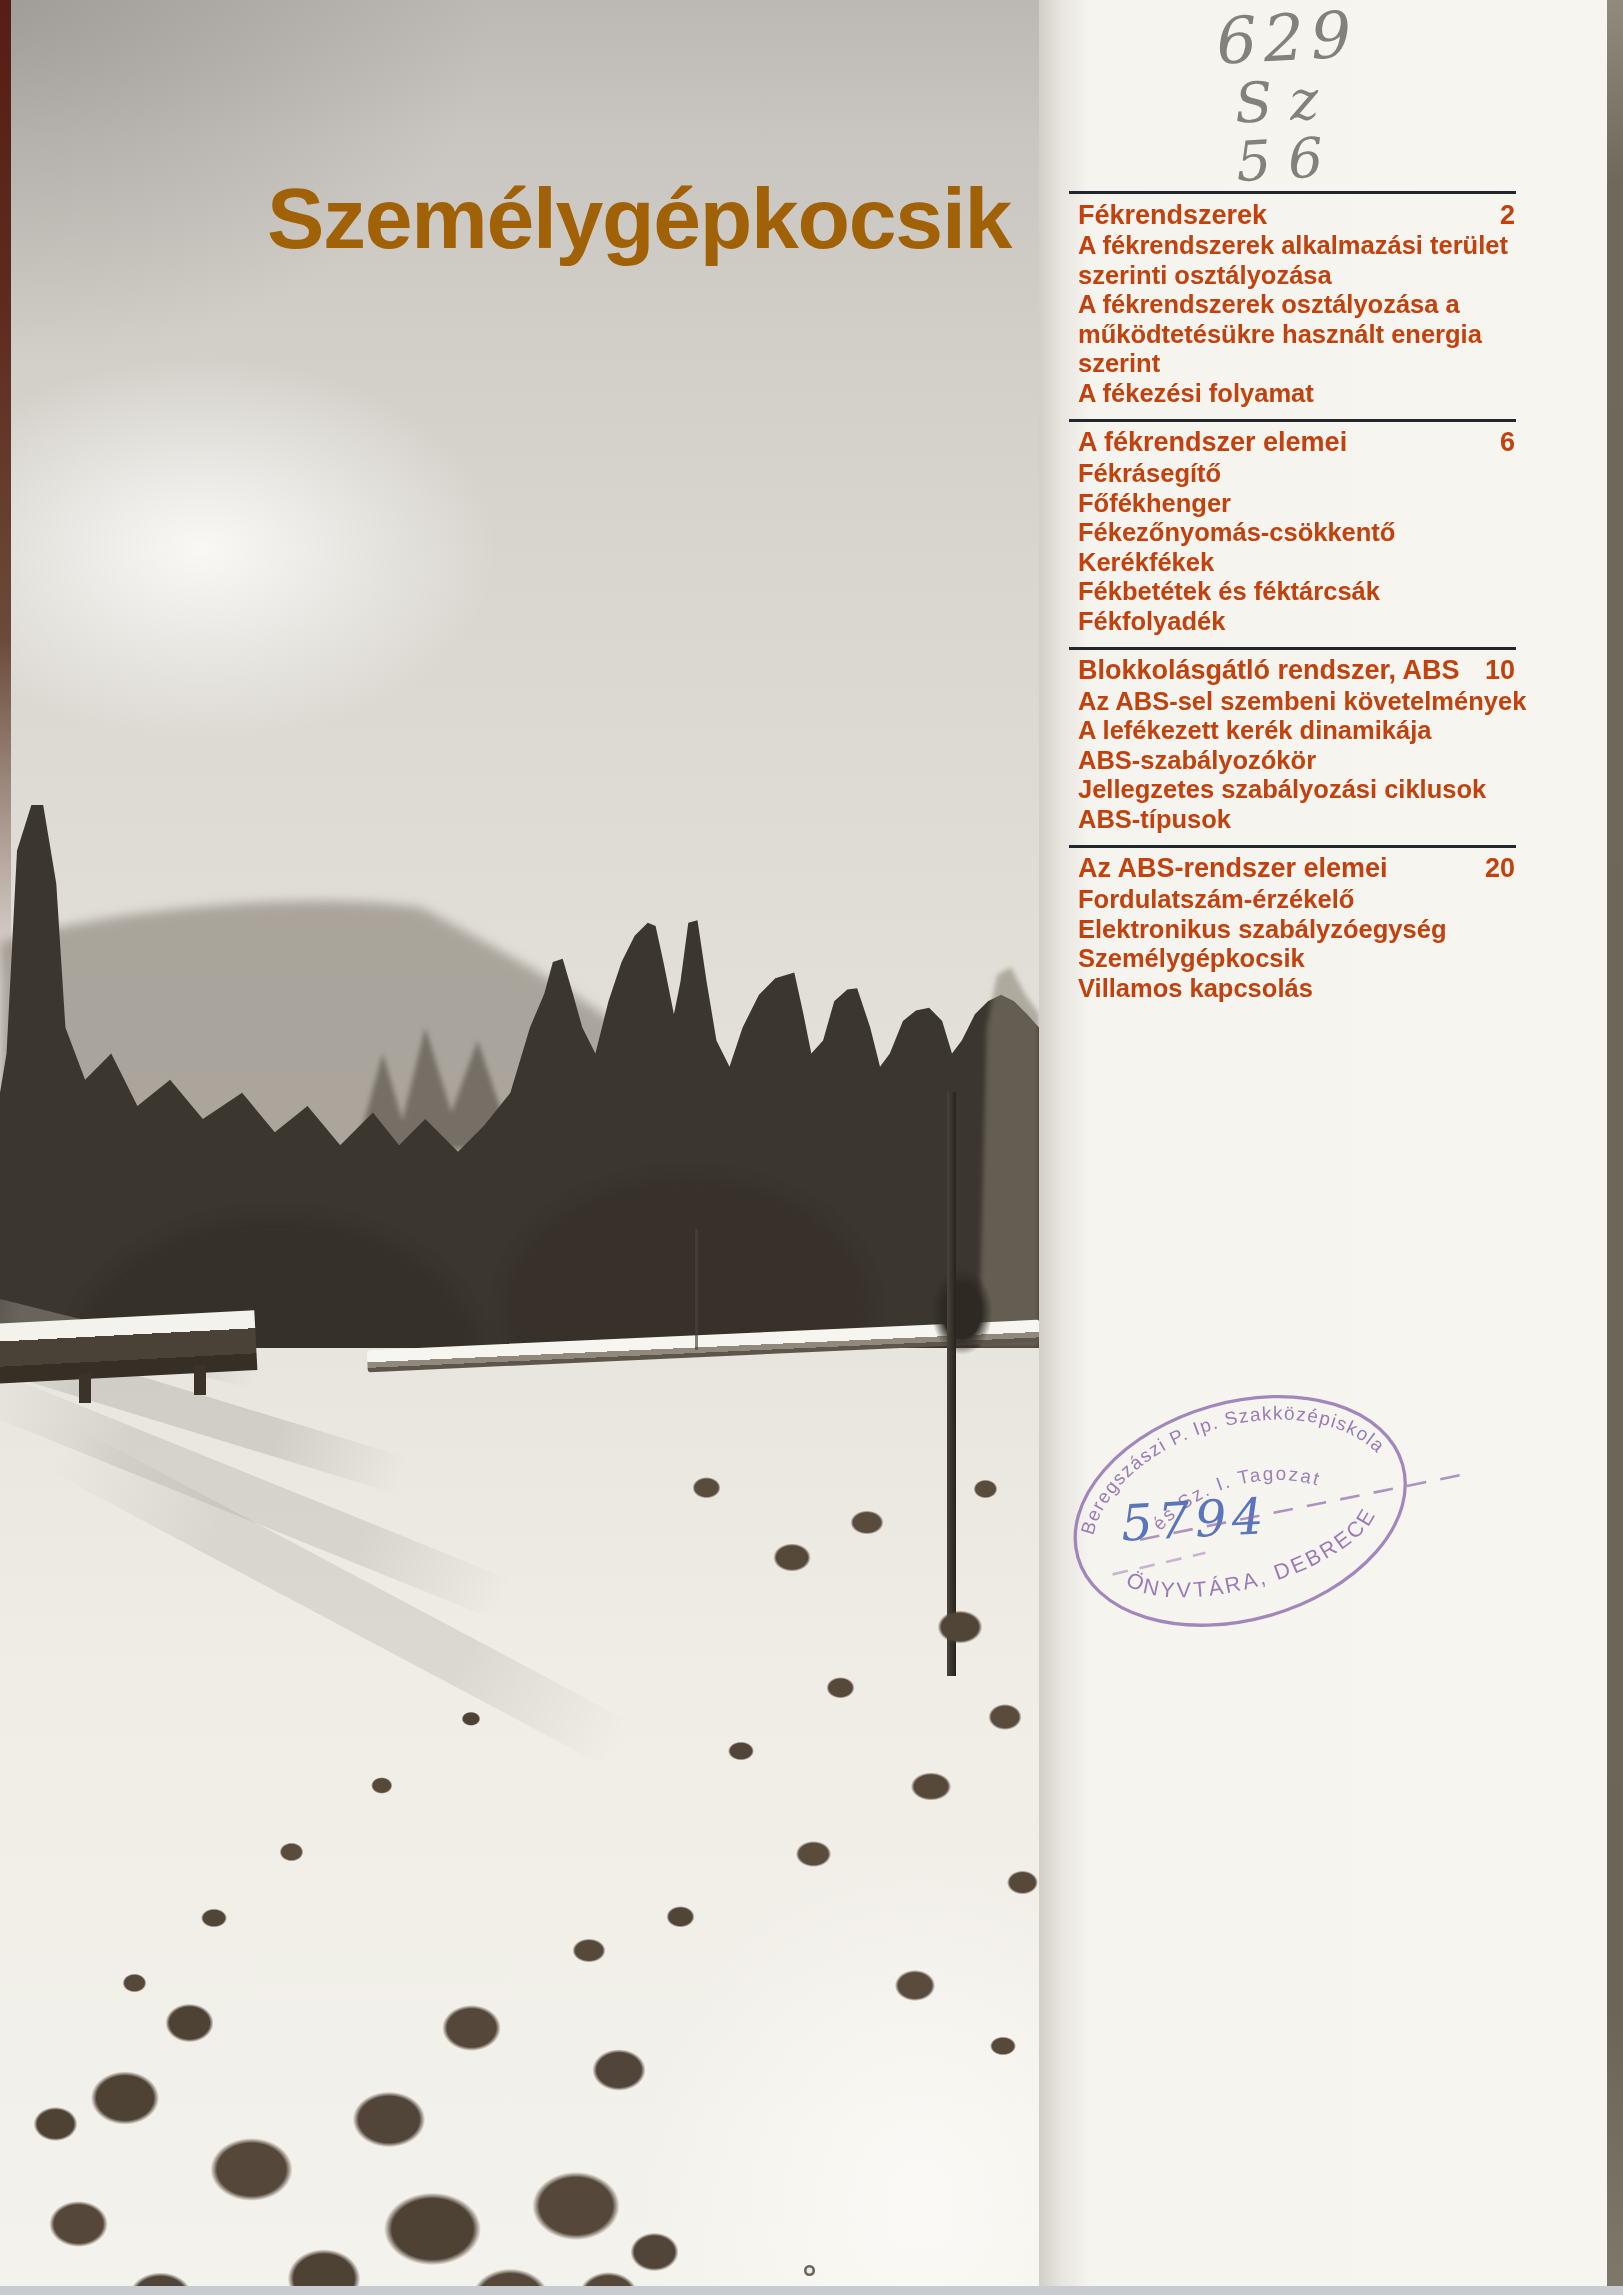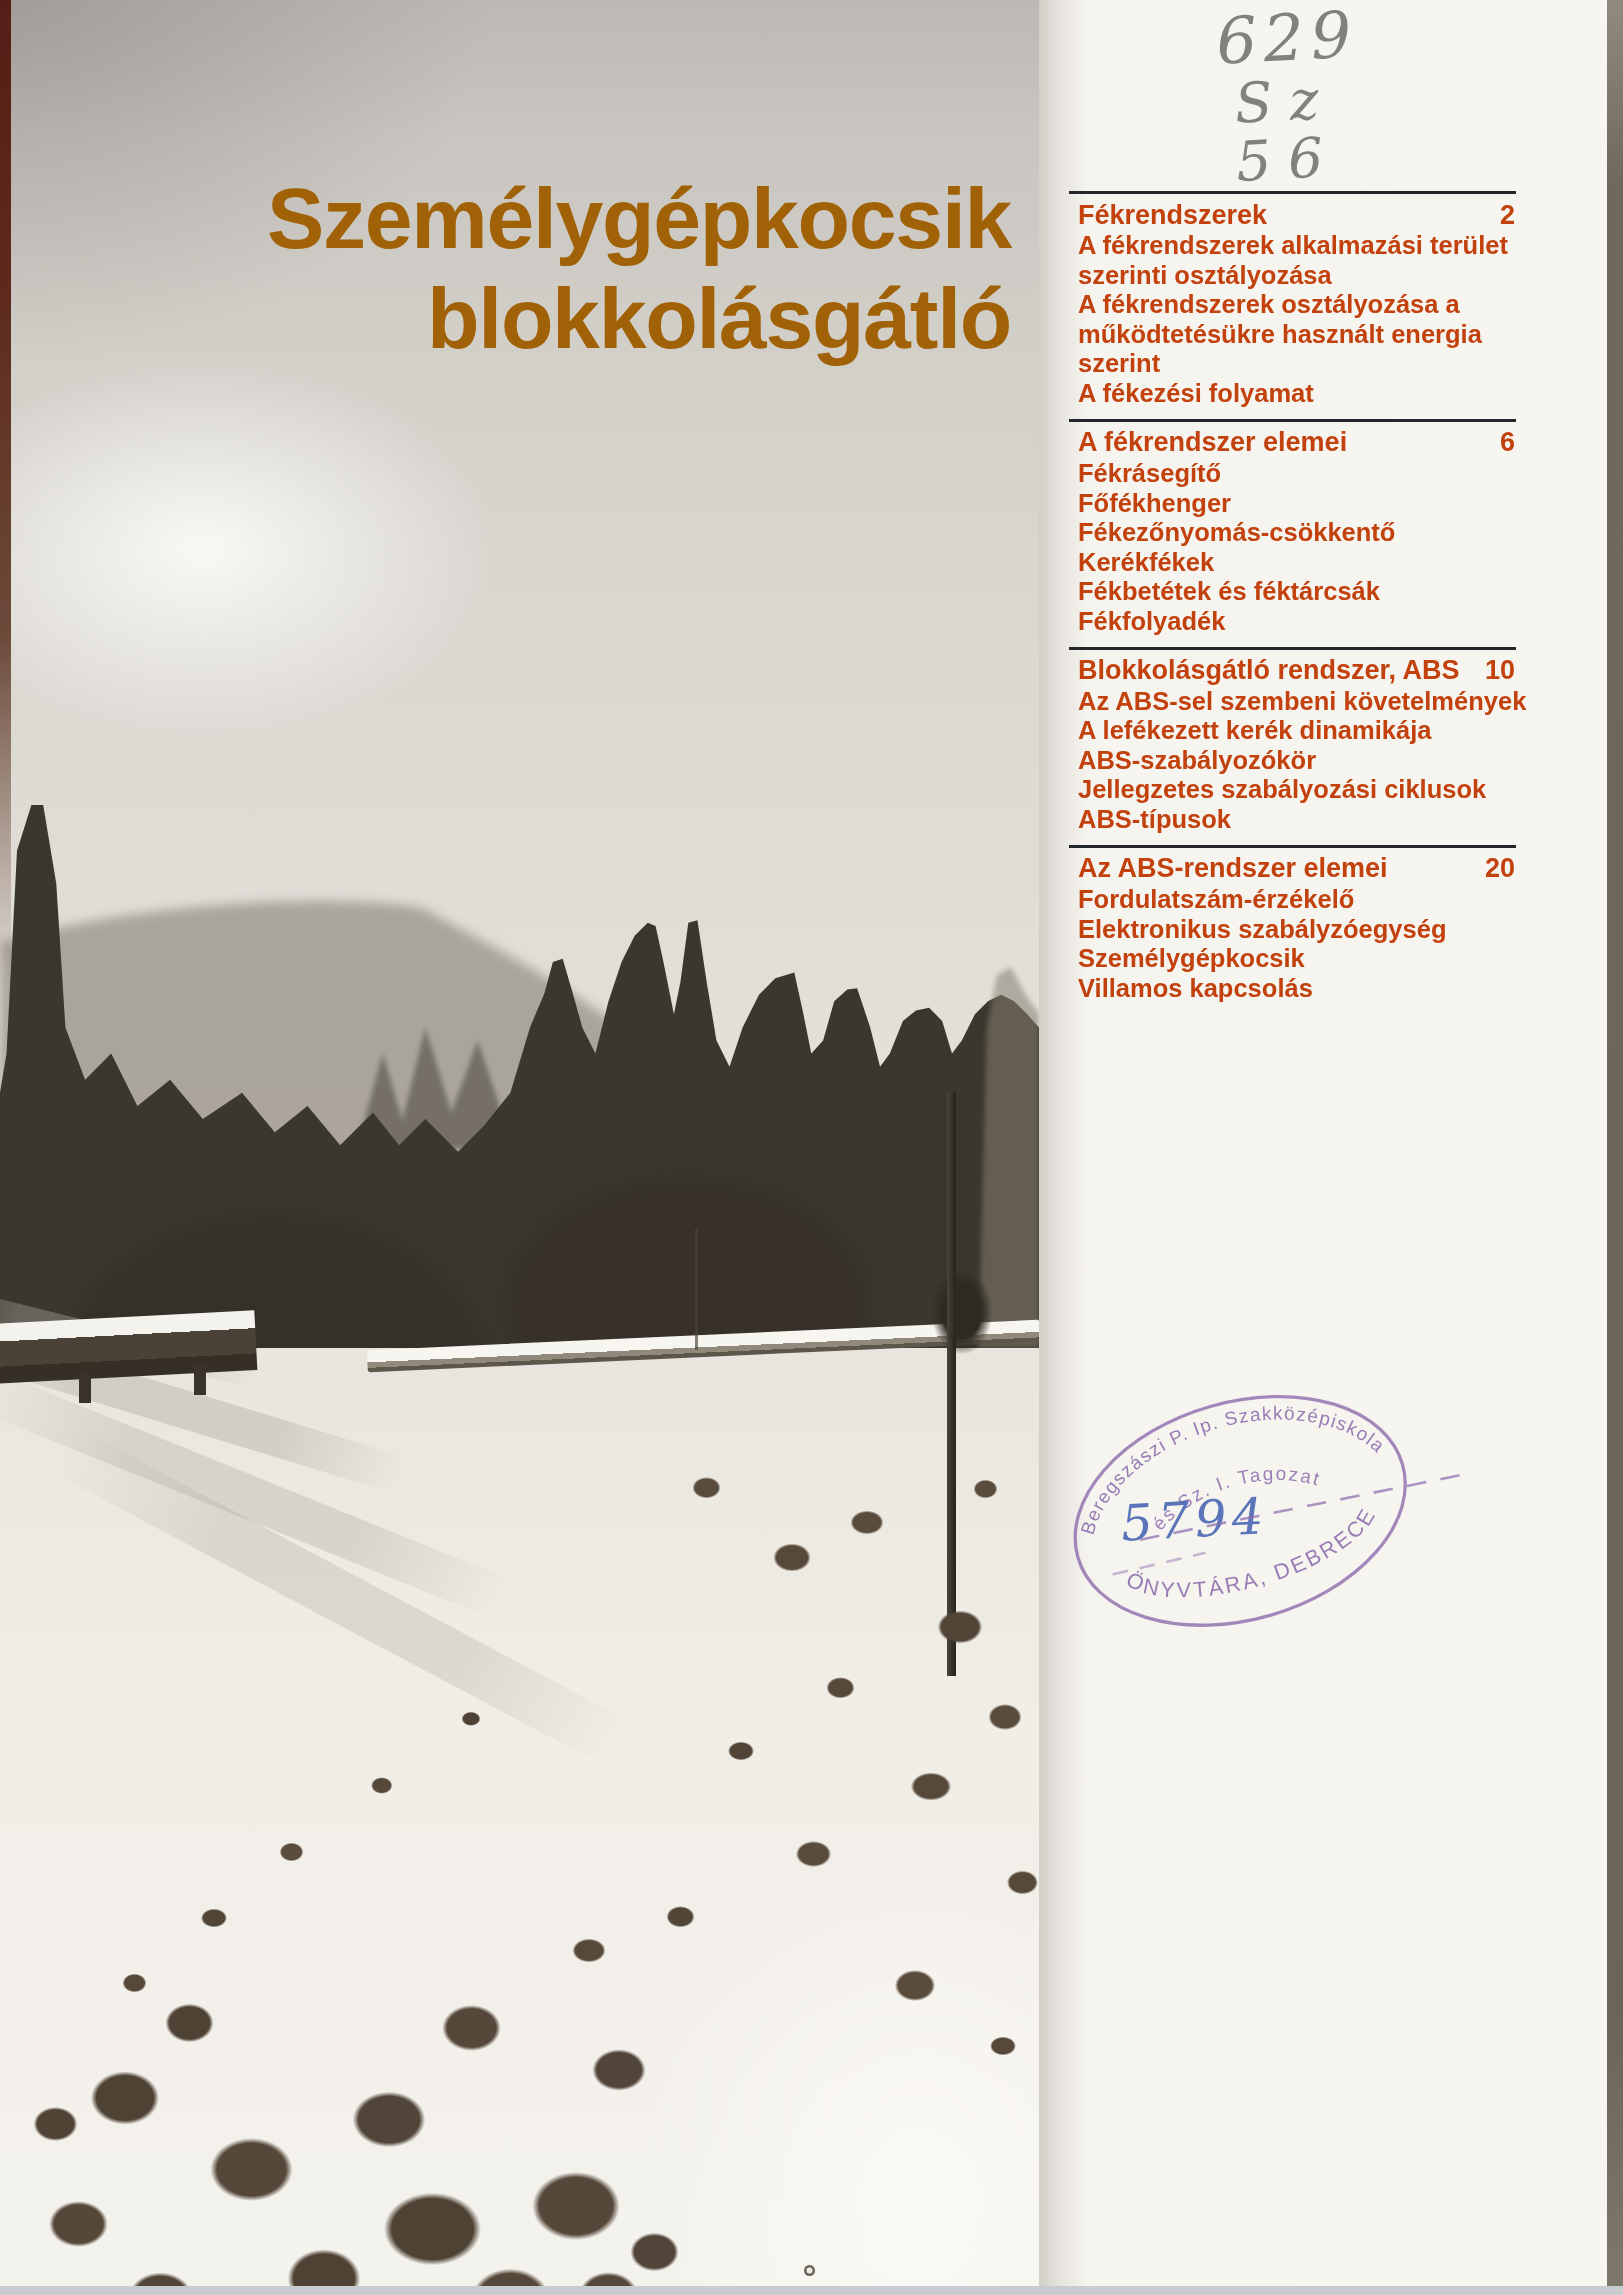--- a/index.html
+++ b/index.html
@@ -185,21 +185,20 @@
   <div class="edge-right"></div>
   <div class="scan-bottom"></div>
 
   <div class="hand">
     <div class="hand-l1">629</div>
     <div class="hand-l2">Sz 56</div>
   </div>
 
   <div class="title">
     <div>Személygépkocsik</div>
-    <div>blokkolásgátló</div>
   </div>
 
   <div class="toc">
     <div class="toc-section">
       <div class="toc-rule"></div>
       <div class="toc-head">
         <span>Fékrendszerek</span>
         <span>2</span>
       </div>
       <div>

